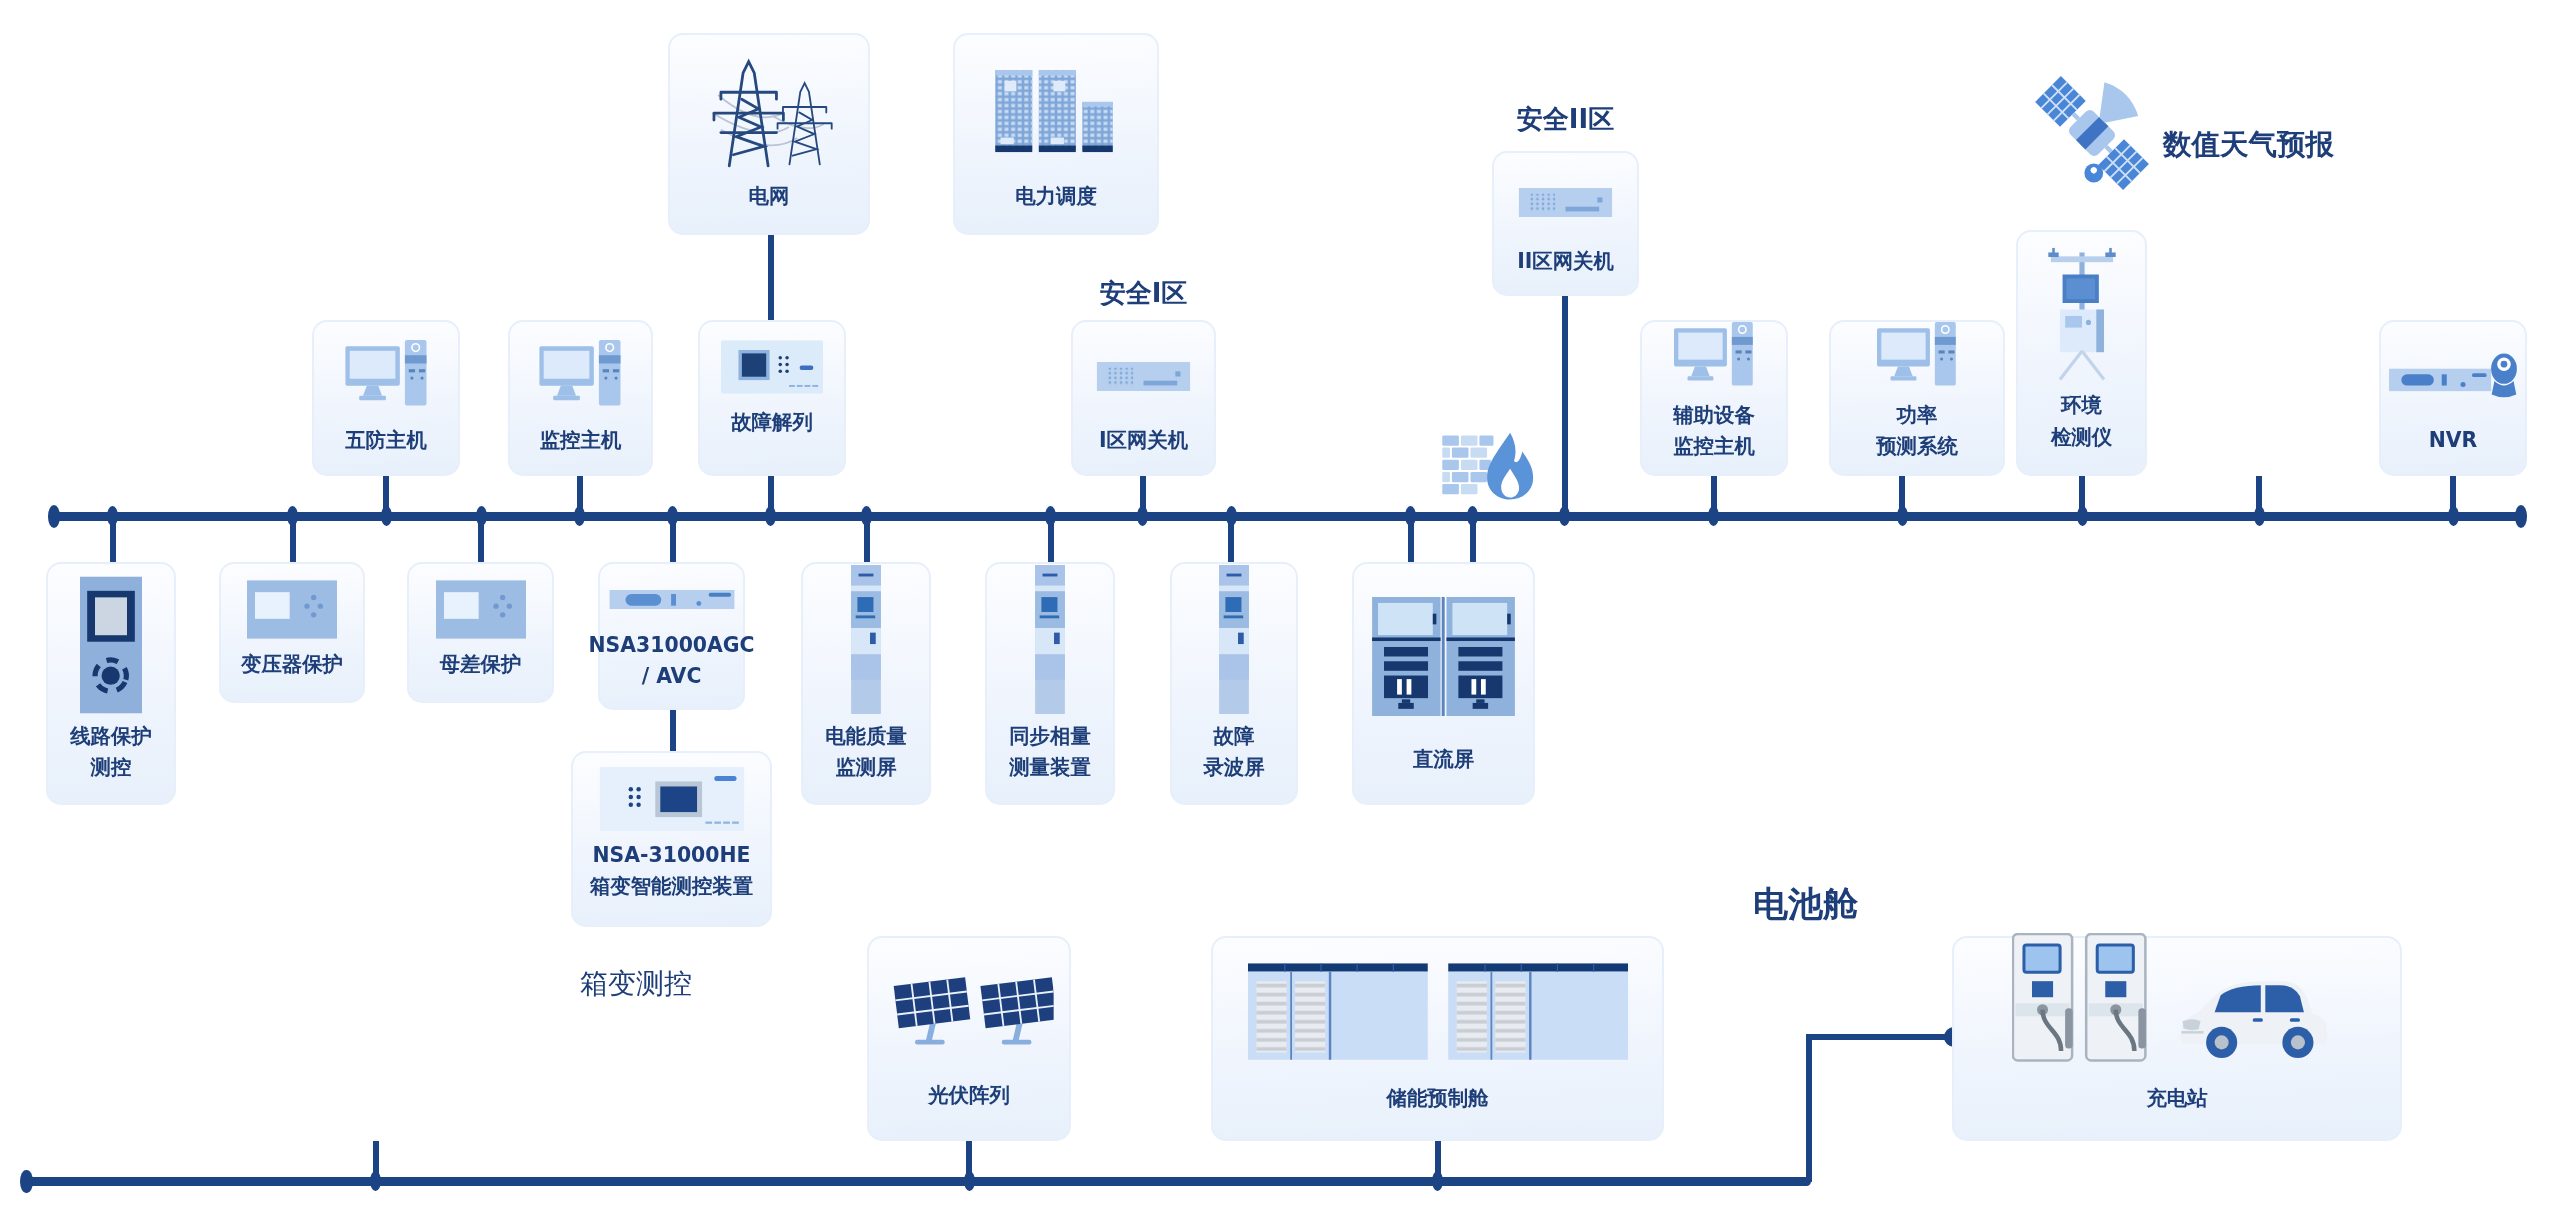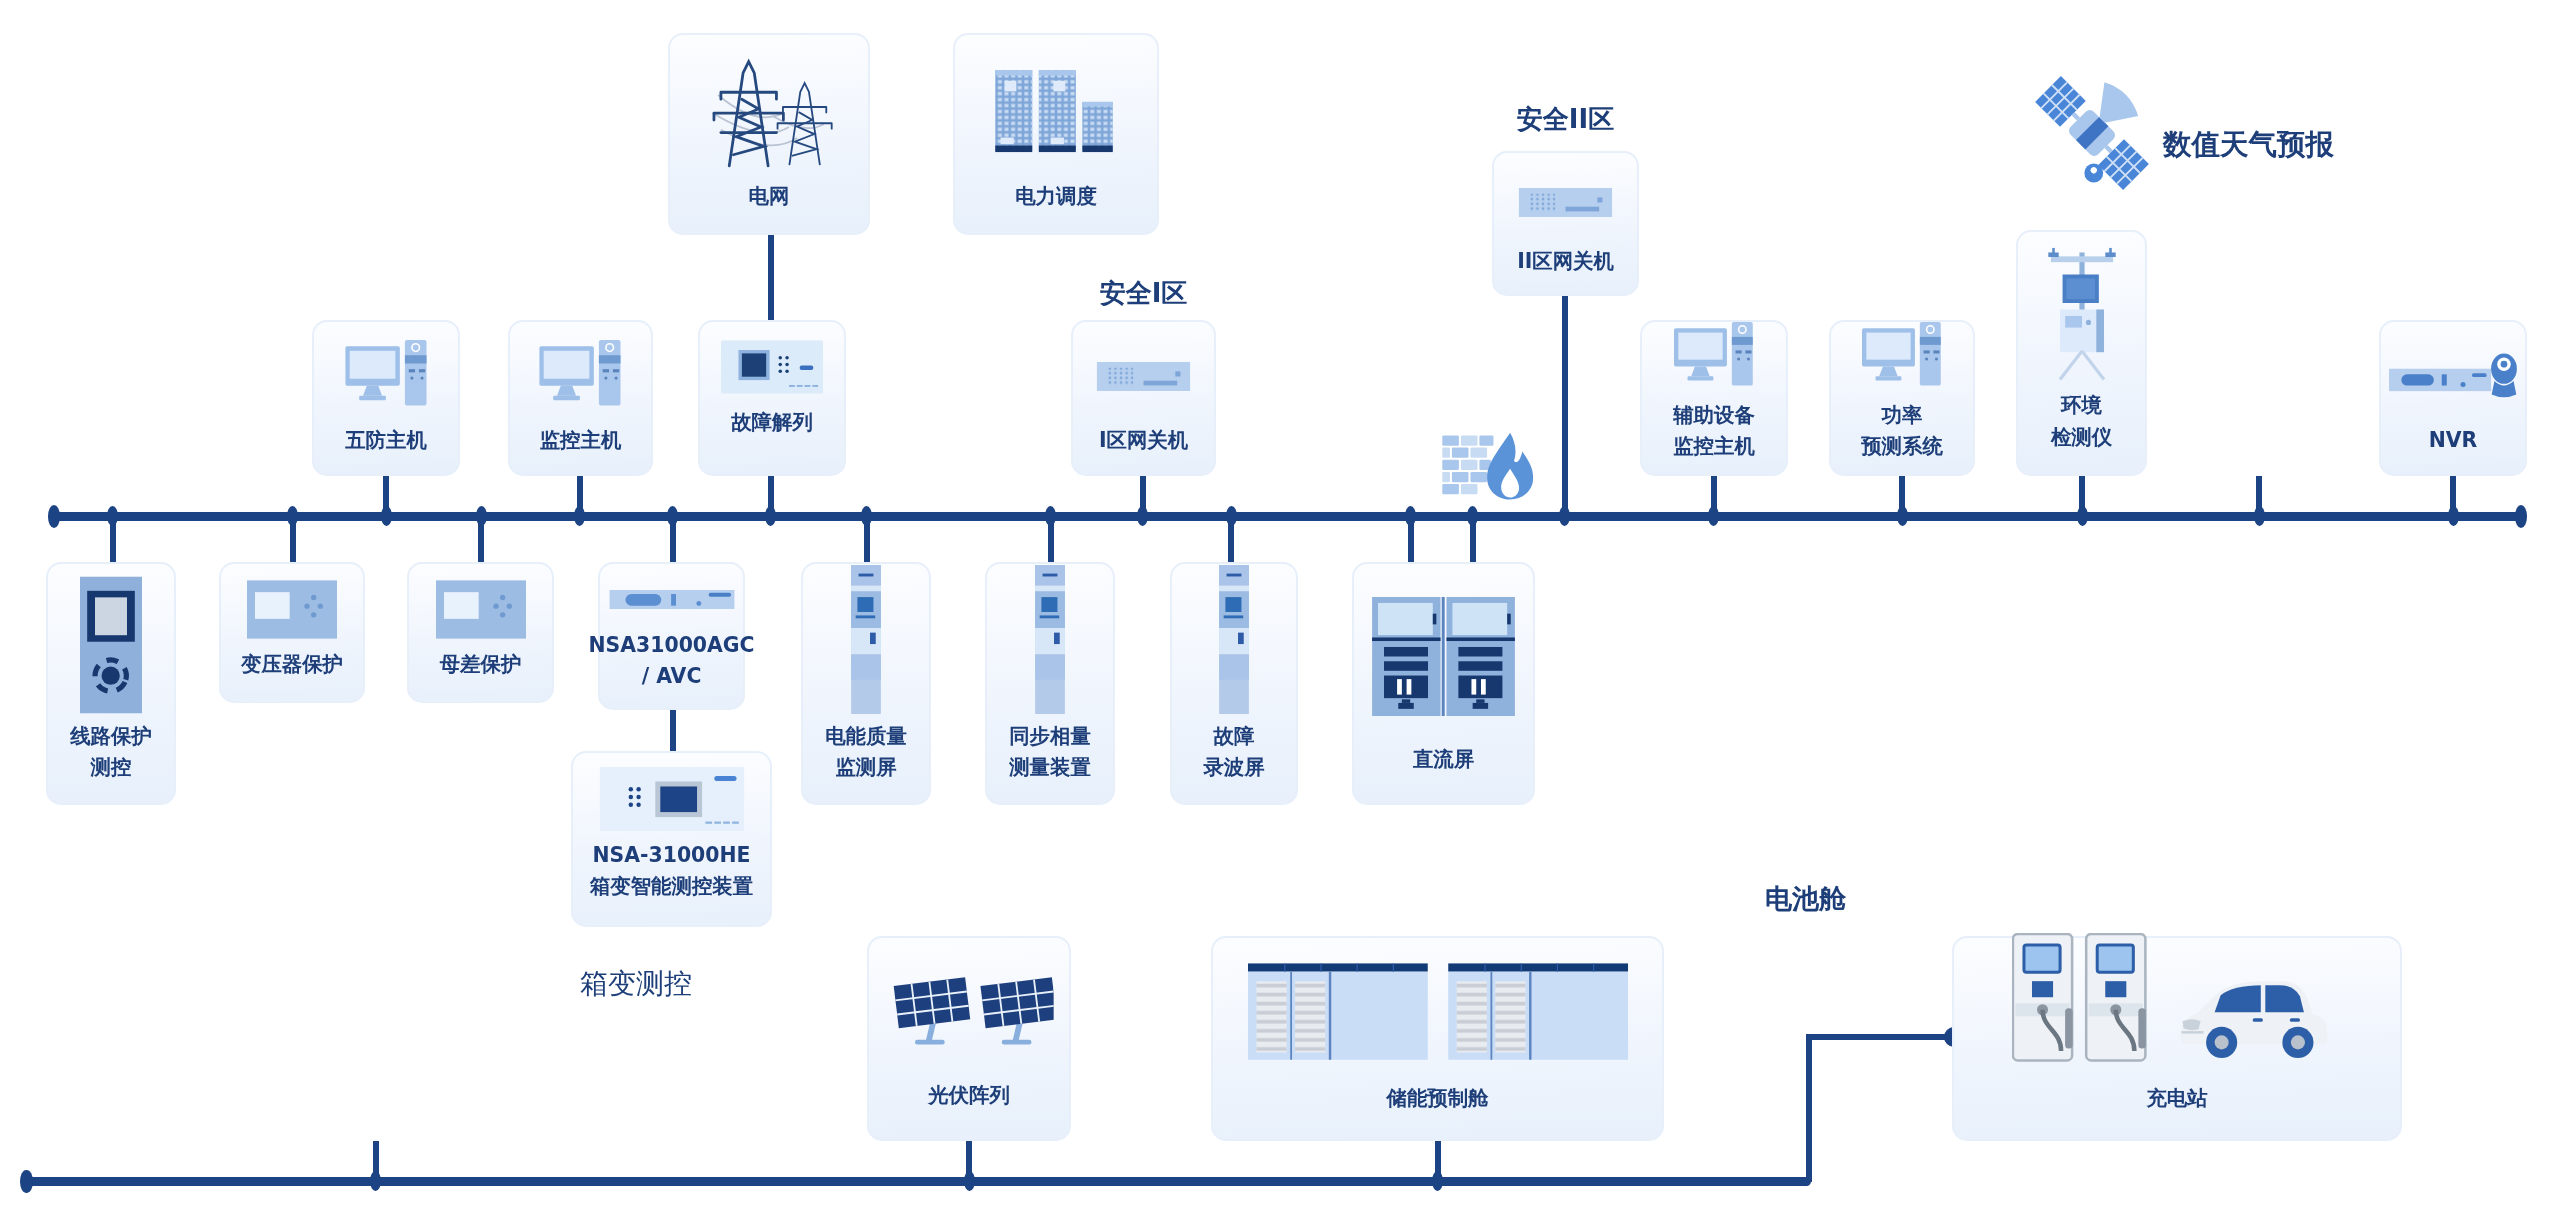--- a/index.html
+++ b/index.html
@@ -344,21 +344,21 @@
     <path d="M108 60 C99 73 94 80 94 89 C94 99 101 105 108 105 C116 105 122 98 122 90 C122 80 115 72 108 60 Z" fill="#ffffff"></path>
   </symbol>
 </defs>
 </svg>
 
 <div id="canvas">
 
   <div class="title" style="left:1071px;top:276px;width:145px;font-size:26px">安全I区</div>
   <div class="title" style="left:1492px;top:102px;width:147px;font-size:26px">安全II区</div>
   <div class="title" style="left:2163px;top:126px;font-size:28.5px">数值天气预报</div>
-  <div class="title" style="left:1724px;top:881px;width:163px;font-size:27px">电池舱</div>
+  <div class="title" style="left:1724px;top:881px;width:163px;font-size:35px">电池舱</div>
   <div class="title" style="left:568px;top:965px;width:136px;font-size:28px;font-weight:400">箱变测控</div>
 
   <div class="free-icon" style="left:2026px;top:67px">
     <svg width="132" height="132" viewBox="0 0 210 210">
         <use href="#sym-sat"></use>
       </svg>
   </div>
   <div class="free-icon" style="left:1441px;top:430px">
     <svg width="96" height="71" viewBox="0 0 150 110">
         <use href="#sym-firewall"></use>
@@ -488,21 +488,21 @@
   <div class="node" style="left:1640px;top:320px;width:148px;height:156px;padding-bottom:11px">
     <div class="icon-wrap">
       <svg width="80" height="71" viewBox="0 0 130 115">
           <use href="#sym-computer"></use>
         </svg>
     </div>
     <div class="label">辅助设备
 监控主机</div>
   </div>
 
-  <div class="node" style="left:1829px;top:320px;width:146px;height:156px;padding-bottom:11px">
+  <div class="node" style="left:1829px;top:320px;width:176px;height:156px;padding-bottom:11px">
     <div class="icon-wrap">
       <svg width="80" height="71" viewBox="0 0 130 115">
           <use href="#sym-computer"></use>
         </svg>
     </div>
     <div class="label">功率
 预测系统</div>
   </div>
 
   <div class="node" style="left:2016px;top:230px;width:131px;height:246px;padding-bottom:20.4px">

